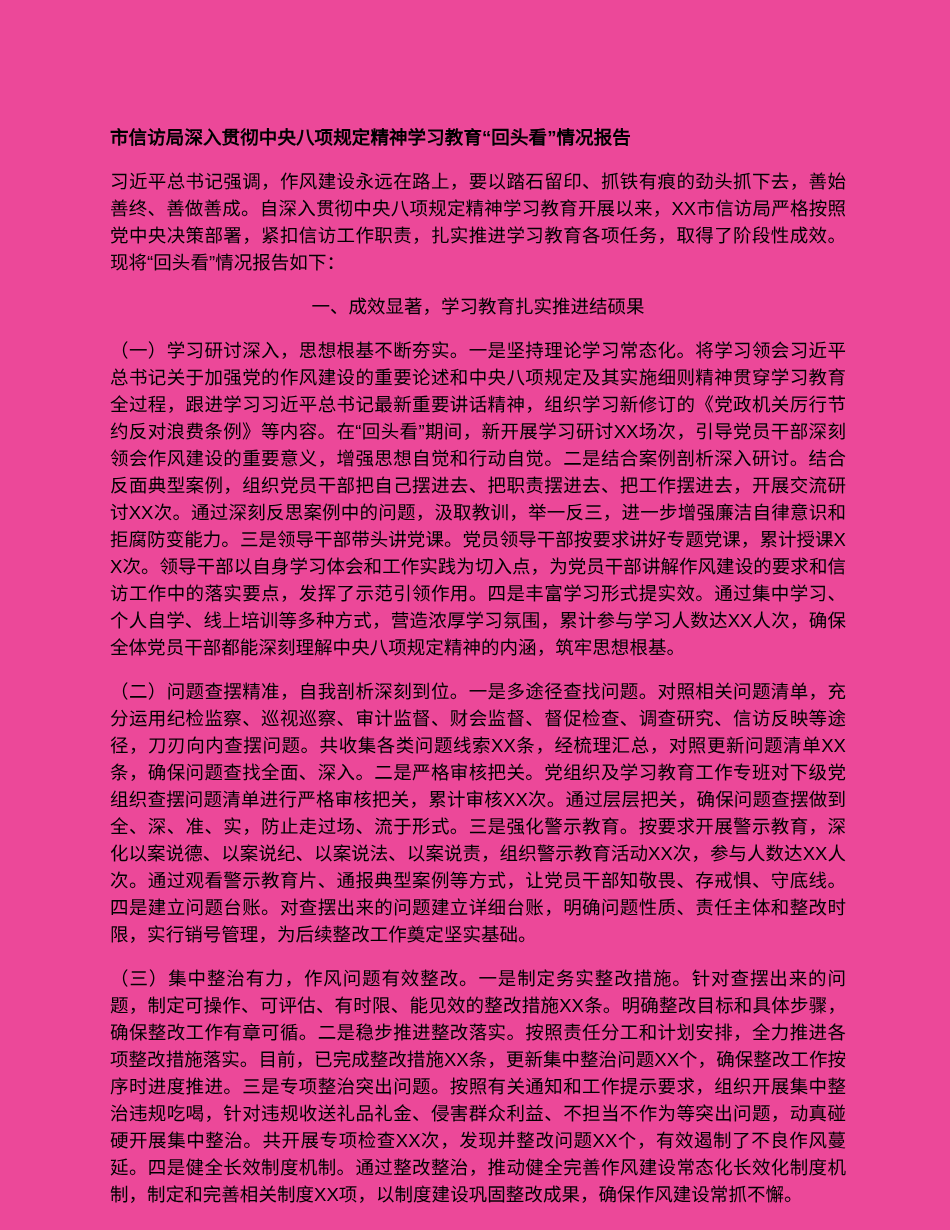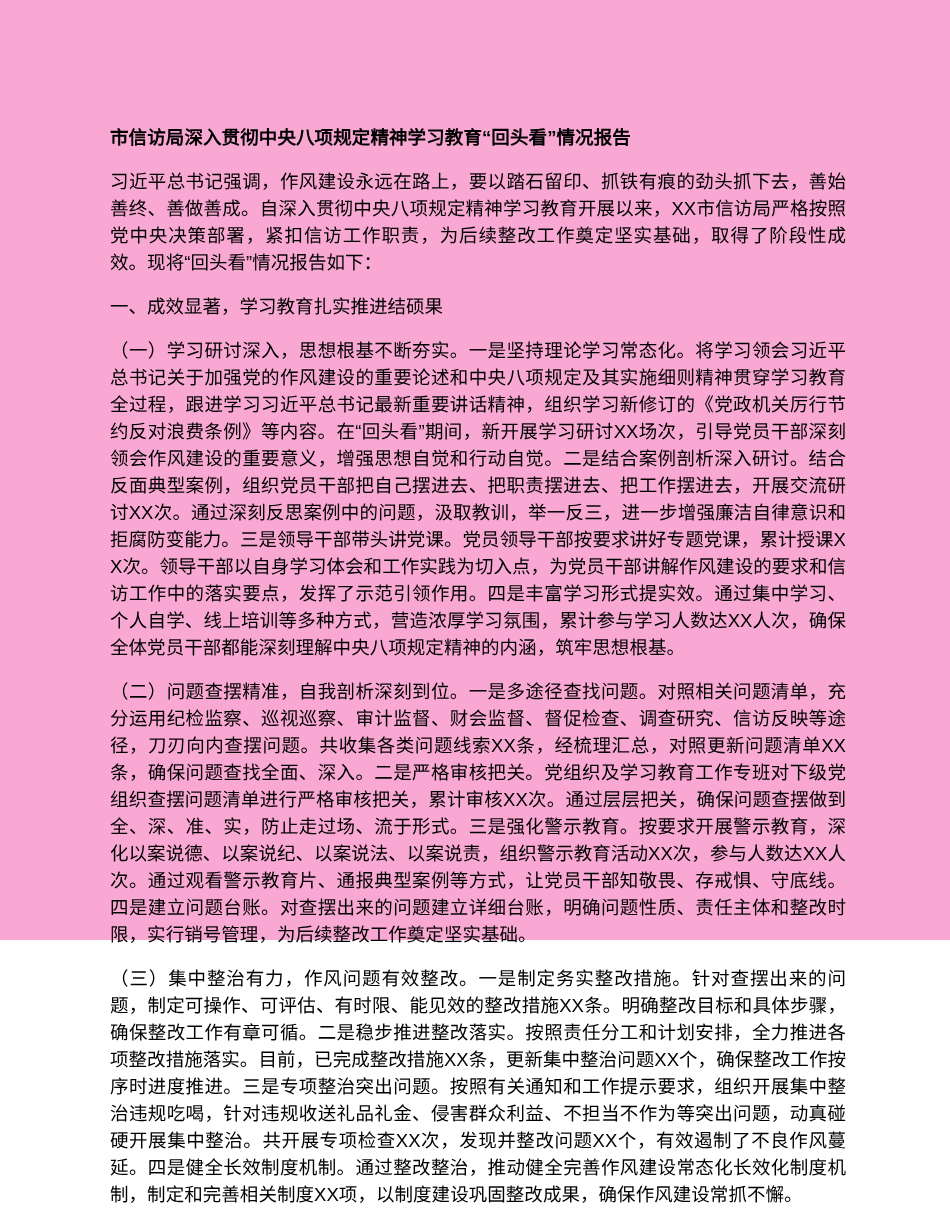--- a/index.html
+++ b/index.html
@@ -16,22 +16,22 @@
     overflow: hidden;
     font-family: "Liberation Sans", "DejaVu Sans", sans-serif;
     color: #000000;
     -webkit-font-smoothing: antialiased;
   }
   .page {
     position: absolute;
     left: 0;
     top: 0;
     width: 950px;
-    height: 940px;
-    background: #f9a8d4;
+    height: 1230px;
+    background: #ec4899;
   }
   .content {
     position: absolute;
     left: 110px;
     top: 124px;
     width: 736px;
   }
   .doc-title {
     font-size: 18.5px;
     font-weight: bold;
@@ -54,33 +54,33 @@
     white-space: normal;
   }
   p.para:last-child {
     margin-bottom: 0;
   }
   .section-heading {
     font-size: 18.5px;
     font-weight: normal;
     line-height: 27px;
     margin: 0 0 17px 0;
-    text-align: left;
+    text-align: center;
     word-break: break-all;
   }
 </style>
 </head>
 <body>
 
 <div class="page">
   <div class="content">
 
     <h1 class="doc-title">市信访局深入贯彻中央八项规定精神学习教育“回头看”情况报告</h1>
 
-    <p class="para">习近平总书记强调，作风建设永远在路上，要以踏石留印、抓铁有痕的劲头抓下去，善始善终、善做善成。自深入贯彻中央八项规定精神学习教育开展以来，XX市信访局严格按照党中央决策部署，紧扣信访工作职责，为后续整改工作奠定坚实基础，取得了阶段性成效。现将“回头看”情况报告如下：</p>
+    <p class="para">习近平总书记强调，作风建设永远在路上，要以踏石留印、抓铁有痕的劲头抓下去，善始善终、善做善成。自深入贯彻中央八项规定精神学习教育开展以来，XX市信访局严格按照党中央决策部署，紧扣信访工作职责，扎实推进学习教育各项任务，取得了阶段性成效。现将“回头看”情况报告如下：</p>
 
     <div class="section-heading">一、成效显著，学习教育扎实推进结硕果</div>
 
 
     <p class="para">（一）学习研讨深入，思想根基不断夯实。一是坚持理论学习常态化。将学习领会习近平总书记关于加强党的作风建设的重要论述和中央八项规定及其实施细则精神贯穿学习教育全过程，跟进学习习近平总书记最新重要讲话精神，组织学习新修订的《党政机关厉行节约反对浪费条例》等内容。在“回头看”期间，新开展学习研讨XX场次，引导党员干部深刻领会作风建设的重要意义，增强思想自觉和行动自觉。二是结合案例剖析深入研讨。结合反面典型案例，组织党员干部把自己摆进去、把职责摆进去、把工作摆进去，开展交流研讨XX次。通过深刻反思案例中的问题，汲取教训，举一反三，进一步增强廉洁自律意识和拒腐防变能力。三是领导干部带头讲党课。党员领导干部按要求讲好专题党课，累计授课XX次。领导干部以自身学习体会和工作实践为切入点，为党员干部讲解作风建设的要求和信访工作中的落实要点，发挥了示范引领作用。四是丰富学习形式提实效。通过集中学习、个人自学、线上培训等多种方式，营造浓厚学习氛围，累计参与学习人数达XX人次，确保全体党员干部都能深刻理解中央八项规定精神的内涵，筑牢思想根基。</p>
 
     <p class="para">（二）问题查摆精准，自我剖析深刻到位。一是多途径查找问题。对照相关问题清单，充分运用纪检监察、巡视巡察、审计监督、财会监督、督促检查、调查研究、信访反映等途径，刀刃向内查摆问题。共收集各类问题线索XX条，经梳理汇总，对照更新问题清单XX条，确保问题查找全面、深入。二是严格审核把关。党组织及学习教育工作专班对下级党组织查摆问题清单进行严格审核把关，累计审核XX次。通过层层把关，确保问题查摆做到全、深、准、实，防止走过场、流于形式。三是强化警示教育。按要求开展警示教育，深化以案说德、以案说纪、以案说法、以案说责，组织警示教育活动XX次，参与人数达XX人次。通过观看警示教育片、通报典型案例等方式，让党员干部知敬畏、存戒惧、守底线。四是建立问题台账。对查摆出来的问题建立详细台账，明确问题性质、责任主体和整改时限，实行销号管理，为后续整改工作奠定坚实基础。</p>
 
     <p class="para">（三）集中整治有力，作风问题有效整改。一是制定务实整改措施。针对查摆出来的问题，制定可操作、可评估、有时限、能见效的整改措施XX条。明确整改目标和具体步骤，确保整改工作有章可循。二是稳步推进整改落实。按照责任分工和计划安排，全力推进各项整改措施落实。目前，已完成整改措施XX条，更新集中整治问题XX个，确保整改工作按序时进度推进。三是专项整治突出问题。按照有关通知和工作提示要求，组织开展集中整治违规吃喝，针对违规收送礼品礼金、侵害群众利益、不担当不作为等突出问题，动真碰硬开展集中整治。共开展专项检查XX次，发现并整改问题XX个，有效遏制了不良作风蔓延。四是健全长效制度机制。通过整改整治，推动健全完善作风建设常态化长效化制度机制，制定和完善相关制度XX项，以制度建设巩固整改成果，确保作风建设常抓不懈。</p>
 

